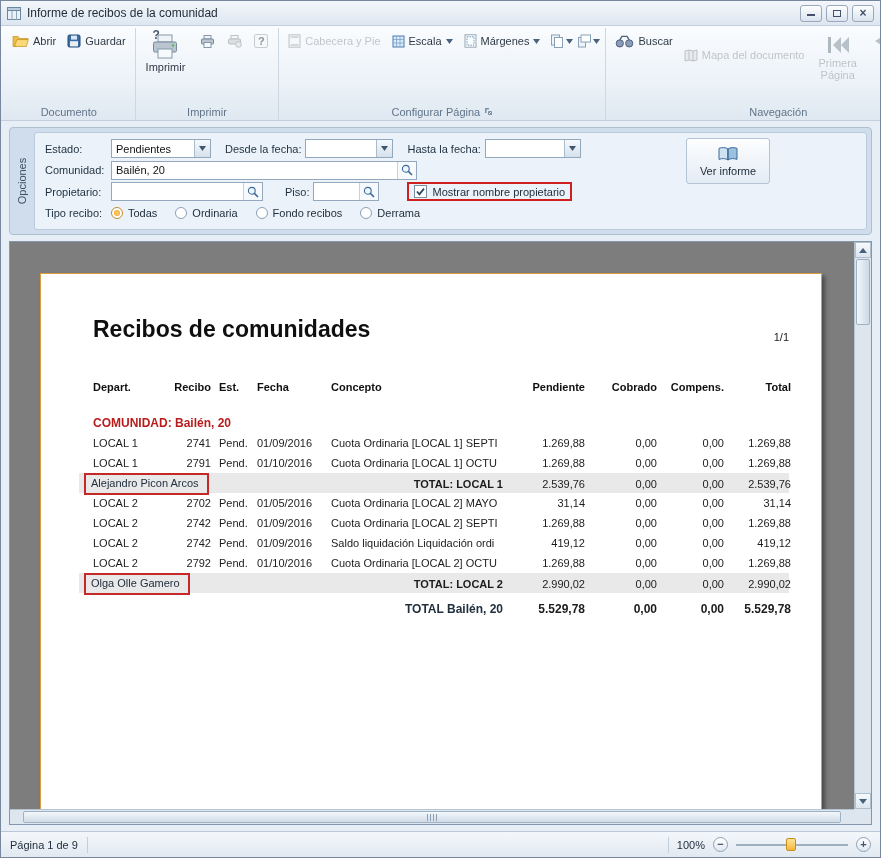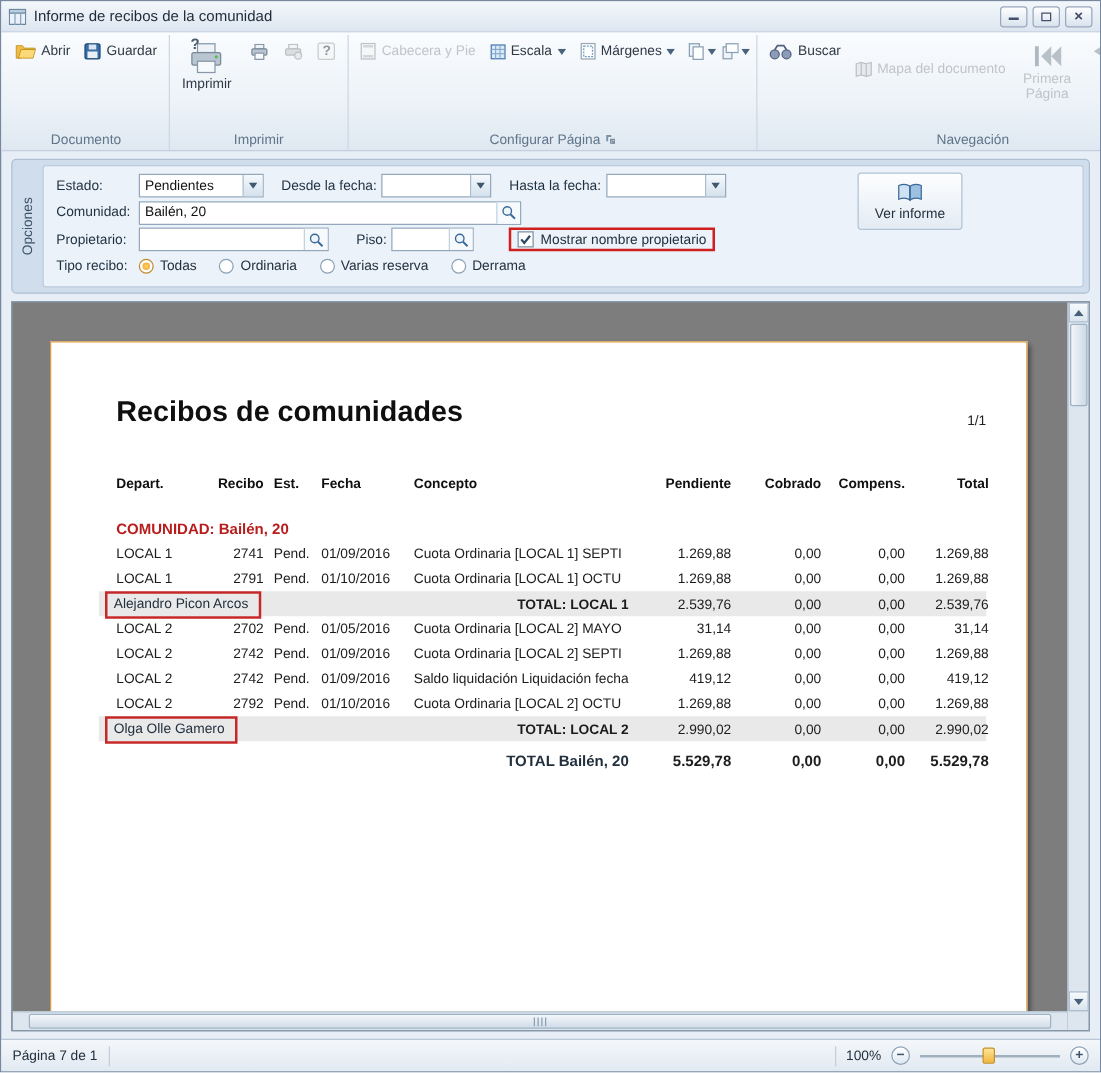--- a/index.html
+++ b/index.html
@@ -562,21 +562,21 @@
             <span class="radio-item">
               <span class="radio sel"></span>
               <span>Todas</span>
             </span>
             <span class="radio-item">
               <span class="radio"></span>
               <span>Ordinaria</span>
             </span>
             <span class="radio-item">
               <span class="radio"></span>
-              <span>Varias reserva</span>
+              <span>Fondo recibos</span>
             </span>
             <span class="radio-item">
               <span class="radio"></span>
               <span>Derrama</span>
             </span>
           </span>
       </div>
 
       <div class="ver-informe">
         <span class="ic">
@@ -660,21 +660,21 @@
             <span class="c ar">1.269,88</span>
             <span class="c ar">0,00</span>
             <span class="c ar">0,00</span>
             <span class="c ar">1.269,88</span>
           </div>
           <div class="trow datarow">
             <span class="c">LOCAL 2</span>
             <span class="c ar">2742</span>
             <span class="c">Pend.</span>
             <span class="c">01/09/2016</span>
-            <span class="c">Saldo liquidación Liquidación fecha</span>
+            <span class="c">Saldo liquidación Liquidación ordi</span>
             <span class="c ar">419,12</span>
             <span class="c ar">0,00</span>
             <span class="c ar">0,00</span>
             <span class="c ar">419,12</span>
           </div>
           <div class="trow datarow">
             <span class="c">LOCAL 2</span>
             <span class="c ar">2792</span>
             <span class="c">Pend.</span>
             <span class="c">01/10/2016</span>
@@ -724,21 +724,21 @@
         <span class="grip"></span>
           <span class="grip"></span>
           <span class="grip"></span>
           <span class="grip"></span>
       </div>
     </div>
     <div class="corner"></div>
   </div>
 
   <div class="statusbar">
-    <span>Página 7 de 1</span>
+    <span>Página 1 de 9</span>
     <span class="sb-sep"></span>
     <div class="sb-right">
       <span class="sb-sep"></span>
       <span>100%</span>
       <span class="zoom-btn">−</span>
       <span class="slider">
         <span class="slider-track"></span>
         <span class="slider-tick"></span>
         <span class="slider-thumb"></span>
       </span>

